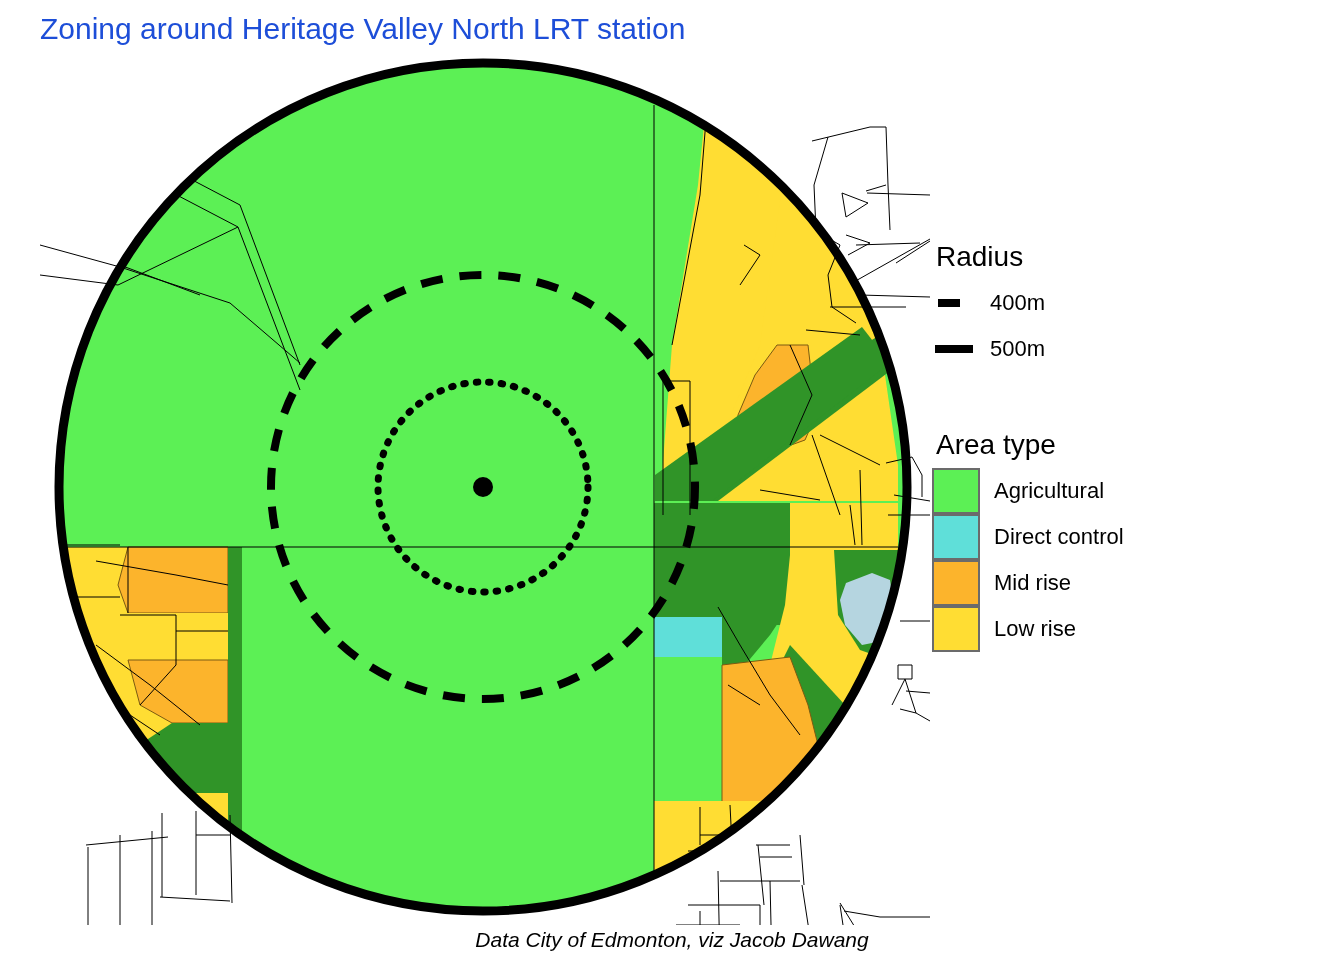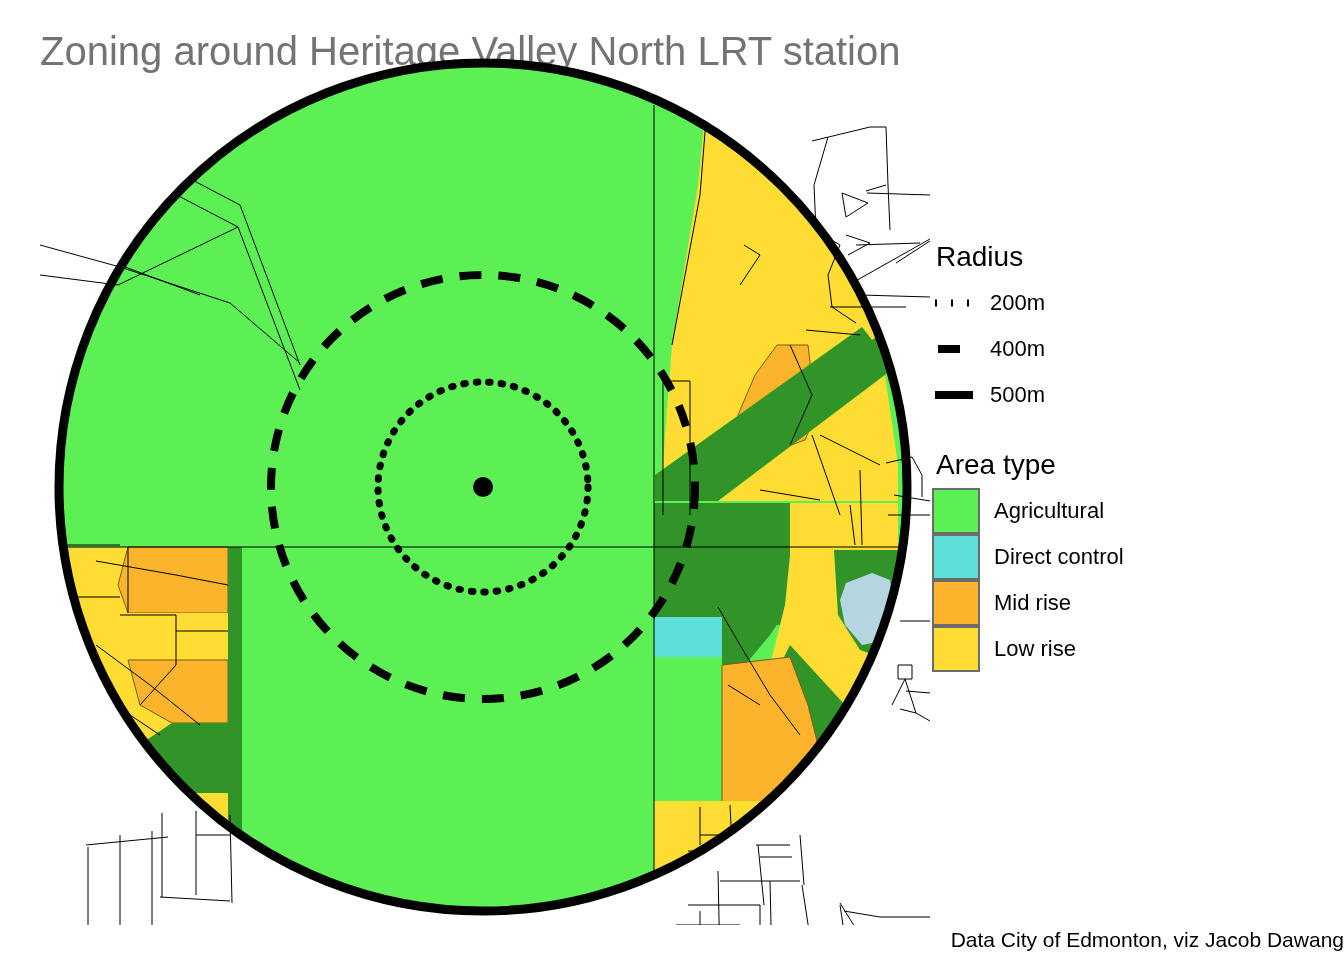--- a/index.html
+++ b/index.html
@@ -21,36 +21,36 @@
     width: 1344px;
     height: 960px;
     background: #ffffff;
   }
 
   
   #map-title {
     position: absolute;
     left: 40px;
     top: 12px;
-    font-size: 40px;
-    color: #737373;
+    font-size: 30px;
+    color: #1d4ed8;
     white-space: nowrap;
     letter-spacing: 0px;
-    margin-top: 17px;
   }
 
   
   #map-caption {
     position: absolute;
     left: 0;
     top: 928px;
     width: 1344px;
-    text-align: right;
+    text-align: center;
     font-size: 21px;
     color: #000000;
+    font-style: italic;
   }
 
   
   #map-canvas {
     position: absolute;
     left: 0;
     top: 45px;
     width: 930px;
     height: 880px;
   }
@@ -62,21 +62,21 @@
     top: 240px;
     width: 400px;
   }
   .legend-heading {
     font-size: 28px;
     color: #000000;
     margin: 0 0 6px 4px;
     line-height: 34px;
   }
   #legend-radius { position: absolute; top: 0px; left: 0px; }
-  #legend-area   { position: absolute; top: 208px; left: 0px; }
+  #legend-area   { position: absolute; top: 188px; left: 0px; }
 
   .legend-row {
     display: flex;
     align-items: center;
     height: 46px;
   }
   .key-box {
     width: 44px;
     height: 44px;
     flex: 0 0 44px;
@@ -267,28 +267,20 @@
 
       <circle cx="483" cy="442" r="10" fill="#000000"></circle>
     </svg>
   </div>
 
   <div id="legend">
 
     <div id="legend-radius">
       <div class="legend-heading">Radius</div>
 
-      <div class="legend-row">
-        <span class="key-box">
-          <svg class="line-key" viewBox="0 0 44 44">
-            <line x1="3" y1="22" x2="41" y2="22" stroke="#000000" stroke-width="7" stroke-dasharray="2 14" stroke-linecap="butt"></line>
-          </svg>
-        </span>
-        <span class="legend-label">200m</span>
-      </div>
 
       <div class="legend-row">
         <span class="key-box">
           <svg class="line-key" viewBox="0 0 44 44">
             <line x1="6" y1="22" x2="28" y2="22" stroke="#000000" stroke-width="8" stroke-linecap="butt"></line>
           </svg>
         </span>
         <span class="legend-label">400m</span>
       </div>
 

